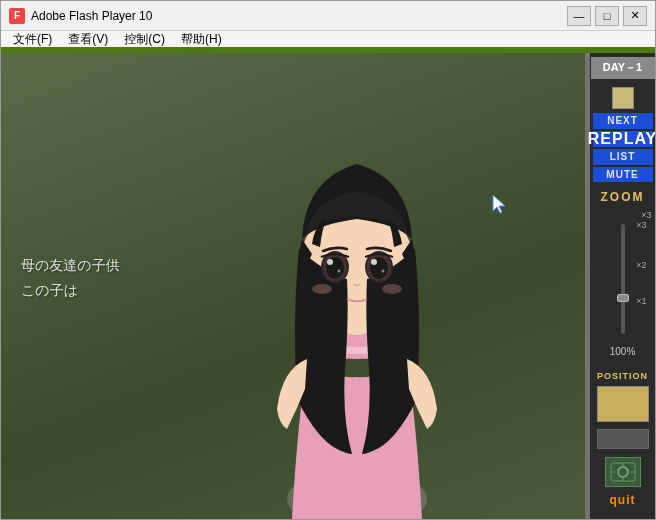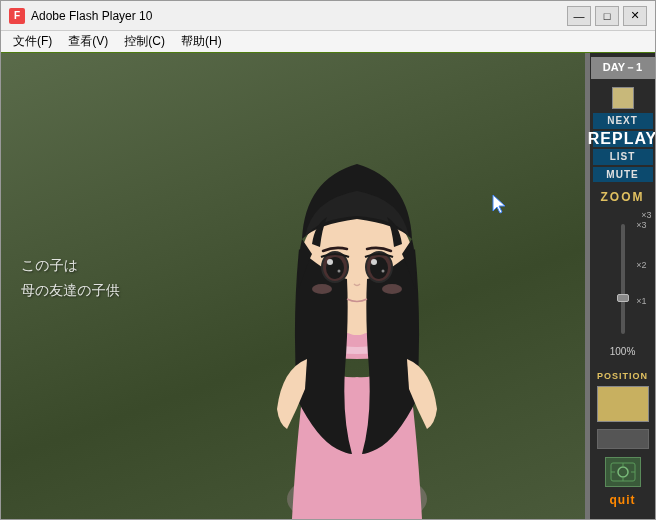--- a/index.html
+++ b/index.html
@@ -14,21 +14,21 @@
       justify-content: space-between;
     }
     #title-left { display: flex; align-items: center; gap: 6px; }
     #title-icon { width: 16px; height: 16px; background: #e44; border-radius: 2px; display: flex; align-items: center; justify-content: center; font-size: 10px; color: white; font-weight: bold; }
     #title-text { font-size: 12px; color: #000; }
     #title-controls { display: flex; gap: 4px; }
     .title-btn { width: 24px; height: 20px; background: #e0e0e0; border: 1px solid #aaa; display: flex; align-items: center; justify-content: center; font-size: 11px; cursor: pointer; }
 
     #menu-bar {
       height: 22px; background: #f5f5f5; display: flex; align-items: center;
-      padding: 0 4px; border-bottom: 1px solid #4d7c0f; font-size: 12px;
+      padding: 0 4px; border-bottom: 6px solid #4d7c0f; font-size: 12px;
     }
     .menu-item { padding: 2px 8px; cursor: pointer; color: #000; }
 
     #content { display: flex; flex: 1; overflow: hidden; }
 
     
     #main-canvas {
       flex: 1; position: relative; overflow: hidden;
       background: linear-gradient(160deg, #5a6b4a 0%, #4a5a3a 30%, #3a4a2a 60%, #4a5a3a 100%);
     }
@@ -64,21 +64,21 @@
 
     #day-label {
       width: 64px; height: 22px; background: #888; color: #fff;
       font-size: 11px; font-weight: bold; display: flex; align-items: center;
       justify-content: center; margin-bottom: 4px;
     }
 
     #color-swatch { width: 22px; height: 22px; background: #c8b87a; border: 1px solid #888; margin: 2px 0; }
 
     .panel-btn {
-      width: 60px; height: 16px; background: #0c4a6e; color: #e0e0e0;
+      width: 60px; height: 16px; background: #1d4ed8; color: #e0e0e0;
       font-size: 10px; font-weight: bold; display: flex; align-items: center;
       justify-content: center; cursor: pointer; letter-spacing: 1px;
     }
     .panel-btn.replay { color: #fff; font-size: 16px; }
 
     #zoom-label {
       color: #e0c060; font-size: 12px; font-weight: bold; letter-spacing: 2px;
       margin-top: 6px; width: 60px; text-align: center;
     }
 
@@ -213,22 +213,22 @@
 
           <ellipse cx="125" cy="210" rx="10" ry="5" fill="#f0a0a0" opacity="0.3"></ellipse>
           <ellipse cx="195" cy="210" rx="10" ry="5" fill="#f0a0a0" opacity="0.3"></ellipse>
 
           <path d="M110 280 Q85 290 80 330 Q82 345 90 350 Q100 330 108 310Z" fill="#f5d5b5"></path>
           <path d="M210 280 Q235 290 240 330 Q238 345 230 350 Q220 330 212 310Z" fill="#f5d5b5"></path>
         </svg>
       </div>
 
       <div id="subtitle">
+        <div>母の友達の子供</div>
         <div>この子は</div>
-        <div>母の友達の子供</div>
       </div>
 
       <div id="cursor-img">
         <svg width="20" height="24" viewBox="0 0 20 24" xmlns="http://www.w3.org/2000/svg">
           <path d="M2 2 L2 18 L6 14 L9 20 L11 19 L8 13 L14 13 Z" fill="white" stroke="#4488ff" stroke-width="1"></path>
         </svg>
       </div>
     </div>
 
     <div id="right-panel">

